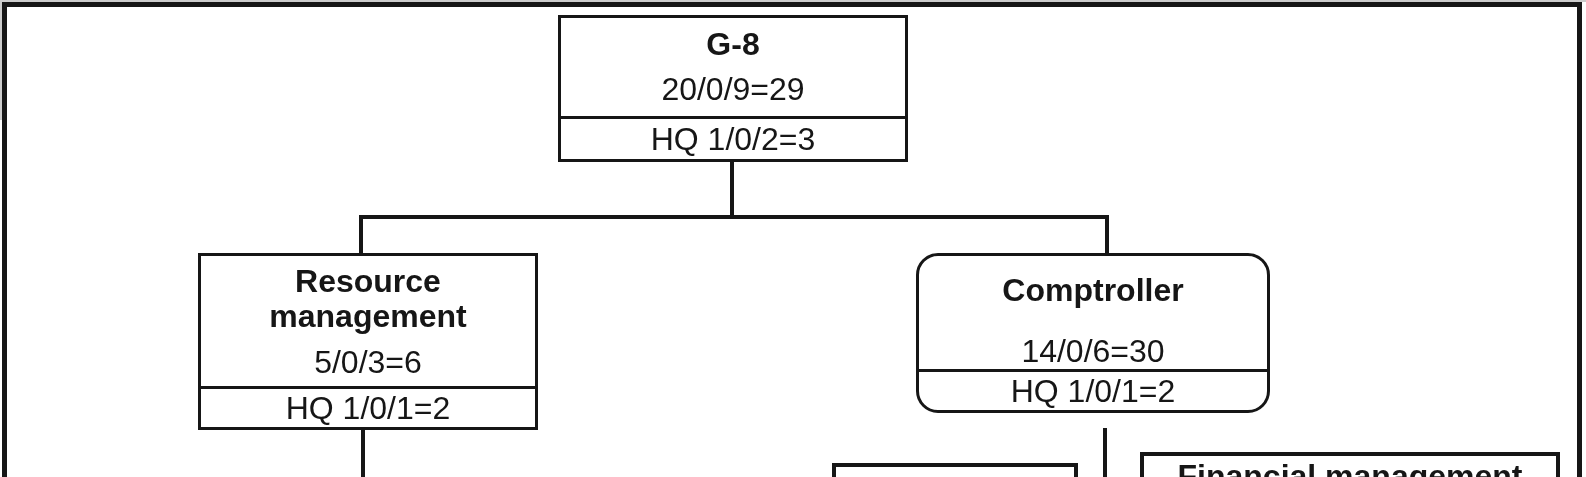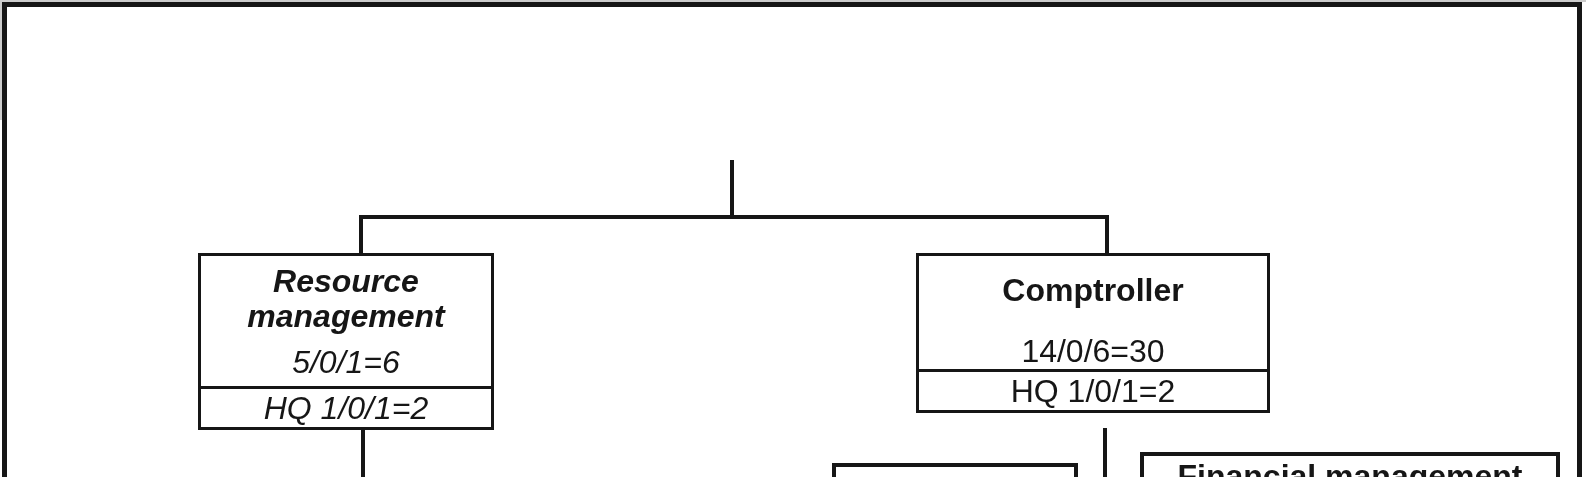--- a/index.html
+++ b/index.html
@@ -92,33 +92,42 @@
   <div class="edge-hairline" style="left:0;top:0;width:1586px;height:2px;"></div>
   <div class="edge-hairline" style="left:0;top:0;width:2px;height:120px;"></div>
 
   <div class="line" style="left:730px;top:160px;width:4px;height:57px;"></div>
   <div class="line" style="left:359px;top:215px;width:750px;height:4px;"></div>
   <div class="line" style="left:359px;top:218px;width:4px;height:37px;"></div>
   <div class="line" style="left:1105px;top:218px;width:4px;height:37px;"></div>
   <div class="line" style="left:361px;top:428px;width:4px;height:49px;"></div>
   <div class="line" style="left:1103px;top:428px;width:4px;height:49px;"></div>
 
+  <div class="org-box" style="left:558px;top:15px;width:350px;height:147px;">
+    <div class="box-main">
+      <div class="title-zone">
+        <div class="node-name">G-8</div>
+      </div>
+      <div class="node-total">20/0/9=29</div>
+    </div>
+    <div class="box-hq" style="height:43px;">HQ 1/0/2=3</div>
+  </div>
 
-  <div class="org-box two-tier" style="left:198px;top:253px;width:296px;height:177px;font-style:italic;">
+  <div class="org-box two-tier" style="left:198px;top:253px;width:340px;height:177px;">
     <div class="box-main">
       <div class="title-zone">
         <div class="node-name">Resource
 management</div>
       </div>
-      <div class="node-total">5/0/1=6</div>
+      <div class="node-total">5/0/3=6</div>
     </div>
     <div class="box-hq" style="height:41px;">HQ 1/0/1=2</div>
   </div>
 
-  <div class="org-box two-tier" style="left:916px;top:253px;width:354px;height:160px;">
+  <div class="org-box two-tier" style="left:916px;top:253px;width:354px;height:160px;border-radius:22px;">
     <div class="box-main">
       <div class="title-zone">
         <div class="node-name">Comptroller</div>
       </div>
       <div class="node-total">14/0/6=30</div>
     </div>
     <div class="box-hq" style="height:41px;">HQ 1/0/1=2</div>
   </div>
 
   <div class="org-box thick" style="left:832px;top:463px;width:246px;height:90px;"></div>

